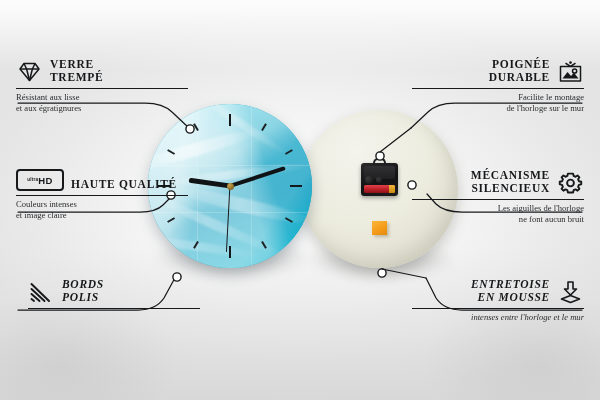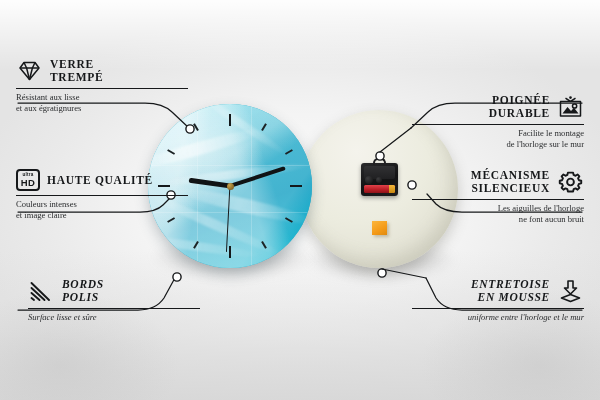--- a/index.html
+++ b/index.html
@@ -180,21 +180,21 @@
   
   #callouts { position:absolute; inset:0; pointer-events:none; }
 
   
   .feature {
     position:absolute;
     width:172px;
   }
   .feature .head {
     display:flex;
-    align-items:center;
+    align-items:flex-end;
     gap:7px;
   }
   .feature.left .head { justify-content:flex-start; }
   .feature.right .head { justify-content:flex-end; }
   .feature .title {
     font-family:"Liberation Serif", serif;
     font-weight:bold;
     font-size:11.5px;
     line-height:13px;
     letter-spacing:0.7px;
@@ -213,24 +213,24 @@
     font-size:8.6px;
     line-height:10.6px;
     color:#2b2d2f;
     margin-top:3px;
   }
   .feature.left .desc { text-align:left; }
   .feature.right .desc { text-align:right; }
   .ic { flex:0 0 auto; display:block; }
 
   .hd-badge {
-    width:24px; height:22px;
+    width:48px; height:22px;
     border:2px solid #16181a;
     border-radius:4px;
-    display:flex; flex-direction:column;
+    display:flex; flex-direction:row;
     align-items:center; justify-content:center;
     line-height:1;
   }
   .hd-badge .u {
     font-family:"Liberation Sans", sans-serif;
     font-size:4.6px; font-weight:bold;
     letter-spacing:0.2px; color:#16181a;
   }
   .hd-badge .h {
     font-family:"Liberation Sans", sans-serif;
@@ -400,27 +400,23 @@
           <line x1="3.5" y1="14" x2="11.5" y2="21"></line>
           <line x1="3.5" y1="19" x2="6" y2="21"></line>
         </g>
       </svg>
       <div class="title">
         <div>BORDS</div>
         <div>POLIS</div>
       </div>
     </div>
     <div class="rule" style="width:172px;"></div>
-    <div class="desc">
-      <div>Surface lisse et sûre</div>
-      <div></div>
-    </div>
-  </div>
-
-  <div class="feature right" style="left:412px; top:58px;margin-top:36px;">
+  </div>
+
+  <div class="feature right" style="left:412px; top:58px;">
     <div class="head">
       <div class="title">
         <div>POIGNÉE</div>
         <div>DURABLE</div>
       </div>
       <svg class="ic" width="27" height="24" viewBox="0 0 27 24">
         <g fill="none" stroke="#16181a" stroke-width="1.5" stroke-linejoin="round">
           <rect x="3.5" y="6.5" width="20" height="14.5"></rect>
           <path d="M5.5,18.5 L10.5,12 L14,16 L17,12.8 L21.5,18.5 Z" fill="#16181a" stroke="none"></path>
           <circle cx="17.6" cy="11" r="2.1"></circle>
@@ -464,17 +460,17 @@
       </div>
       <svg class="ic" width="27" height="24" viewBox="0 0 27 24">
         <g fill="none" stroke="#16181a" stroke-width="1.6" stroke-linejoin="round" stroke-linecap="round">
           <path d="M11,2 L16,2 L16,9 L19.5,9 L13.5,15 L7.5,9 L11,9 Z"></path>
           <path d="M13.5,15.5 L22.5,19 L13.5,22.5 L4.5,19 Z"></path>
         </g>
       </svg>
     </div>
     <div class="rule" style="width:172px;"></div>
     <div class="desc">
-      <div>uniforme entre l'horloge et le mur</div>
+      <div>intenses entre l'horloge et le mur</div>
     </div>
   </div>
 
 </div>
 
 </body></html>

